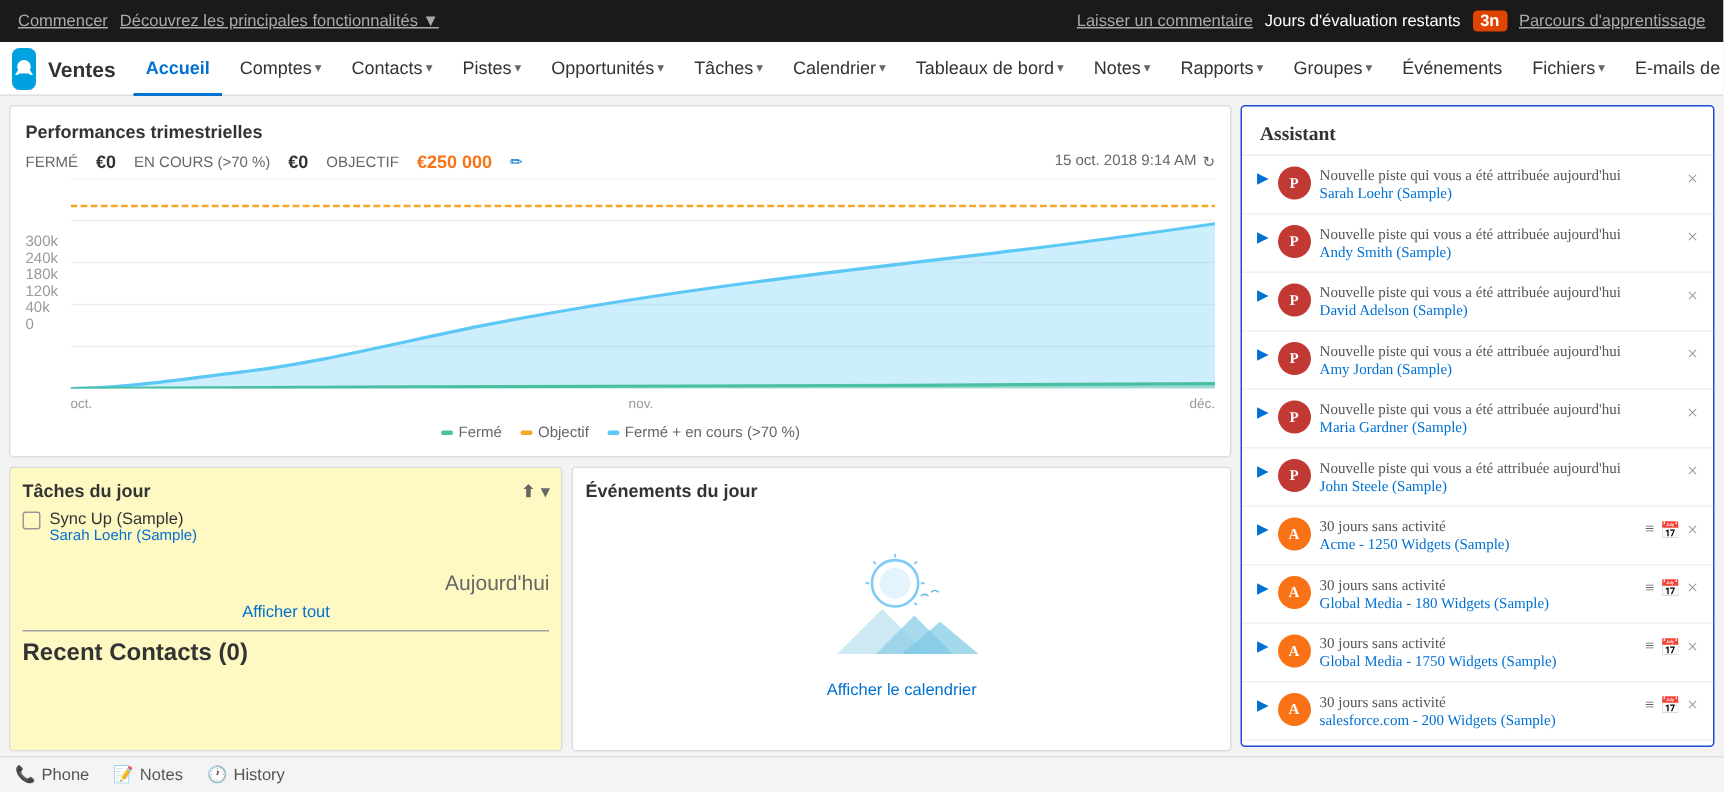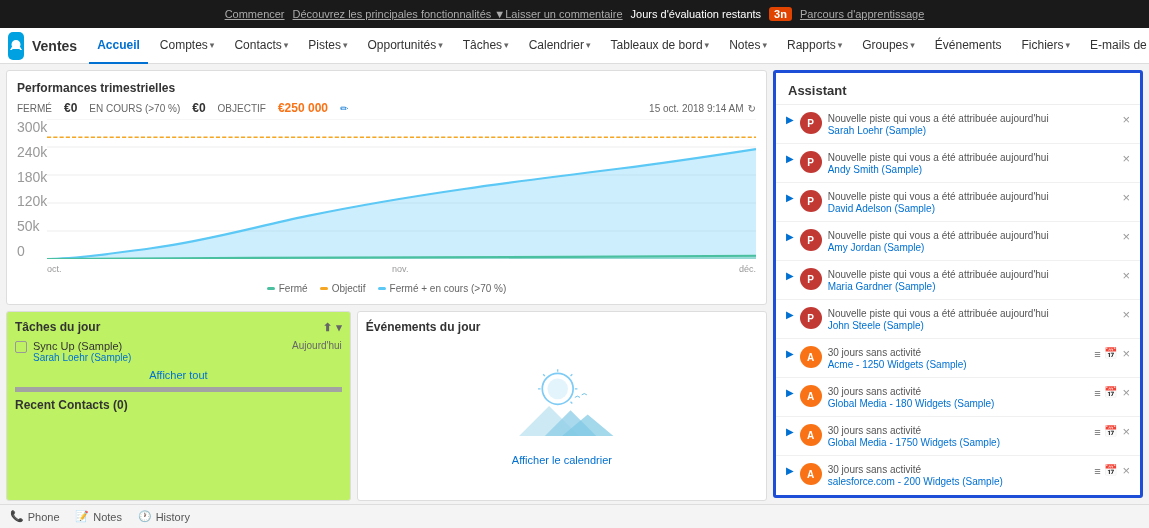--- a/index.html
+++ b/index.html
@@ -5,21 +5,21 @@
     * { box-sizing: border-box; margin: 0; padding: 0; }
     body { font-family: 'Salesforce Sans', Arial, sans-serif; font-size: 12px; background: #f3f3f3; overflow: hidden; width: 1149px; height: 528px; }
 
     
     .top-banner {
       background: #1a1a1a;
       color: #fff;
       height: 28px;
       display: flex;
       align-items: center;
-      justify-content: center;
+      justify-content: space-between;
       padding: 0 12px;
       font-size: 11px;
     }
     .top-banner-left { display: flex; align-items: center; gap: 8px; }
     .top-banner-right { display: flex; align-items: center; gap: 8px; }
     .banner-link { color: #aaa; text-decoration: underline; cursor: pointer; }
     .banner-days { color: #fff; font-size: 11px; }
     .days-badge { background: #e04400; color: #fff; border-radius: 3px; padding: 1px 5px; font-weight: bold; font-size: 11px; }
     .subscribe-btn { background: #e04400; color: #fff; border: none; border-radius: 3px; padding: 3px 10px; font-size: 11px; cursor: pointer; font-weight: bold; }
     .learning-path { color: #aaa; font-size: 11px; text-decoration: underline; cursor: pointer; }
@@ -50,49 +50,49 @@
     
     .perf-section { background: #fff; margin: 6px 6px 3px 6px; border: 1px solid #ddd; border-radius: 3px; padding: 10px; flex-shrink: 0; }
     .perf-title { font-size: 12px; font-weight: bold; color: #333; margin-bottom: 6px; }
     .perf-stats { display: flex; align-items: center; gap: 12px; margin-bottom: 4px; font-size: 11px; }
     .perf-stats-date { margin-left: auto; color: #666; font-size: 10px; display: flex; gap: 4px; }
     .stat-label { color: #666; font-size: 10px; }
     .stat-value { font-weight: bold; color: #333; font-size: 12px; }
     .stat-objectif { color: #f97316; }
     .edit-icon { color: #0070d2; cursor: pointer; font-size: 10px; }
     .chart-area { position: relative; height: 160px; }
-    .chart-labels-left { position: absolute; left: 0; top: 0; bottom: 20px; display: flex; flex-direction: column; justify-content: space-between; font-size: 14px; color: #999; width: 30px; }
+    .chart-labels-left { position: absolute; left: 0; top: 0; bottom: 20px; display: flex; flex-direction: column; justify-content: center; font-size: 10px; color: #999; width: 30px; }
     .chart-svg { width: 100%; height: 140px; margin-left: 30px; }
     .chart-x-labels { display: flex; justify-content: space-between; font-size: 9px; color: #999; margin-left: 30px; padding-top: 2px; }
     .chart-legend { display: flex; gap: 12px; justify-content: center; margin-top: 4px; font-size: 10px; color: #666; }
     .legend-item { display: flex; align-items: center; gap: 4px; }
     .legend-dot { width: 8px; height: 3px; border-radius: 2px; }
 
     
     .bottom-row { display: flex; gap: 0; flex: 1; overflow: hidden; }
-    .tasks-section { background: #bef264; margin: 3px 3px 3px 6px; border: 1px solid #ddd; border-radius: 3px; padding: 8px; flex: 1; overflow: hidden; }
+    .tasks-section { background: #fef9c3; margin: 3px 3px 3px 6px; border: 1px solid #ddd; border-radius: 3px; padding: 8px; flex: 1; overflow: hidden; }
     .events-section { background: #fff; margin: 3px 6px 3px 3px; border: 1px solid #ddd; border-radius: 3px; padding: 8px; flex: 1.2; overflow: hidden; display: flex; flex-direction: column; align-items: center; }
     .section-title { font-size: 12px; font-weight: bold; color: #333; margin-bottom: 6px; display: flex; align-items: center; justify-content: space-between; }
     .section-title-icons { display: flex; gap: 4px; }
     .task-item { display: flex; align-items: flex-start; gap: 6px; margin-bottom: 4px; }
     .task-checkbox { width: 12px; height: 12px; border: 1px solid #999; border-radius: 2px; flex-shrink: 0; margin-top: 1px; }
     .task-content { flex: 1; }
     .task-name { color: #333; font-size: 11px; }
     .task-sub { color: #0070d2; font-size: 10px; cursor: pointer; }
-    .task-date { color: #666; font-size: 10px; margin-left: auto; }
+    .task-date { color: #666; font-size: 14px; margin-left: auto; margin-top: 40px; }
     .show-all-link { color: #0070d2; text-align: center; font-size: 11px; cursor: pointer; margin-top: 6px; }
-    .recent-contacts { font-weight: bold; font-size: 12px; color: #333; padding: 6px 0; border-top: 5px solid #a3a3a3; margin-top: 6px; }
+    .recent-contacts { font-weight: bold; font-size: 16px; color: #333; padding: 6px 0; border-top: 1px solid #a3a3a3; margin-top: 6px; }
     
     .events-empty { display: flex; flex-direction: column; align-items: center; justify-content: center; flex: 1; text-align: center; }
     .events-illustration { width: 120px; height: 80px; margin-bottom: 8px; }
     .events-text { font-size: 11px; color: #555; margin-bottom: 6px; }
     .events-link { color: #0070d2; font-size: 11px; cursor: pointer; }
 
     
-    .right-panel { width: 370px; background: #fff; margin: 6px 6px 6px 0; border: 3px solid #1d4ed8; border-radius: 3px; overflow: hidden; flex-shrink: 0; }
+    .right-panel { width: 316px; background: #fff; margin: 6px 6px 6px 0; border: 1px solid #1d4ed8; border-radius: 3px; overflow: hidden; flex-shrink: 0; font-family: Liberation Serif, serif; }
     .assistant-header { font-size: 13px; font-weight: bold; color: #333; padding: 10px 12px 6px 12px; border-bottom: 1px solid #eee; }
     .assistant-items { overflow-y: auto; height: calc(100% - 36px); }
     .assistant-item { display: flex; align-items: flex-start; gap: 6px; padding: 7px 10px; border-bottom: 1px solid #f0f0f0; }
     .assistant-expand { color: #0070d2; font-size: 10px; cursor: pointer; flex-shrink: 0; margin-top: 2px; }
     .assistant-icon { width: 22px; height: 22px; border-radius: 50%; background: #c23934; display: flex; align-items: center; justify-content: center; color: #fff; font-size: 10px; flex-shrink: 0; font-weight: bold; }
     .assistant-icon.orange { background: #f97316; }
     .assistant-content { flex: 1; }
     .assistant-label { font-size: 10px; color: #555; line-height: 1.3; }
     .assistant-link { color: #0070d2; font-size: 10px; cursor: pointer; }
     .assistant-actions { display: flex; align-items: center; gap: 4px; margin-left: auto; flex-shrink: 0; }
@@ -205,21 +205,21 @@
           <span style="cursor:pointer;">↻</span>
         </div>
       </div>
 
       <div class="chart-area">
         <div class="chart-labels-left">
           <span>300k</span>
           <span>240k</span>
           <span>180k</span>
           <span>120k</span>
-          <span>50k</span>
+          <span>40k</span>
           <span>0</span>
         </div>
         <svg class="chart-svg" viewBox="0 0 680 130" preserveAspectRatio="none" style="margin-left:30px;width:calc(100% - 30px);">
 
           <line x1="0" y1="0" x2="680" y2="0" stroke="#eee" stroke-width="1"></line>
           <line x1="0" y1="26" x2="680" y2="26" stroke="#eee" stroke-width="1"></line>
           <line x1="0" y1="52" x2="680" y2="52" stroke="#eee" stroke-width="1"></line>
           <line x1="0" y1="78" x2="680" y2="78" stroke="#eee" stroke-width="1"></line>
           <line x1="0" y1="104" x2="680" y2="104" stroke="#eee" stroke-width="1"></line>
           <line x1="0" y1="130" x2="680" y2="130" stroke="#eee" stroke-width="1"></line>

